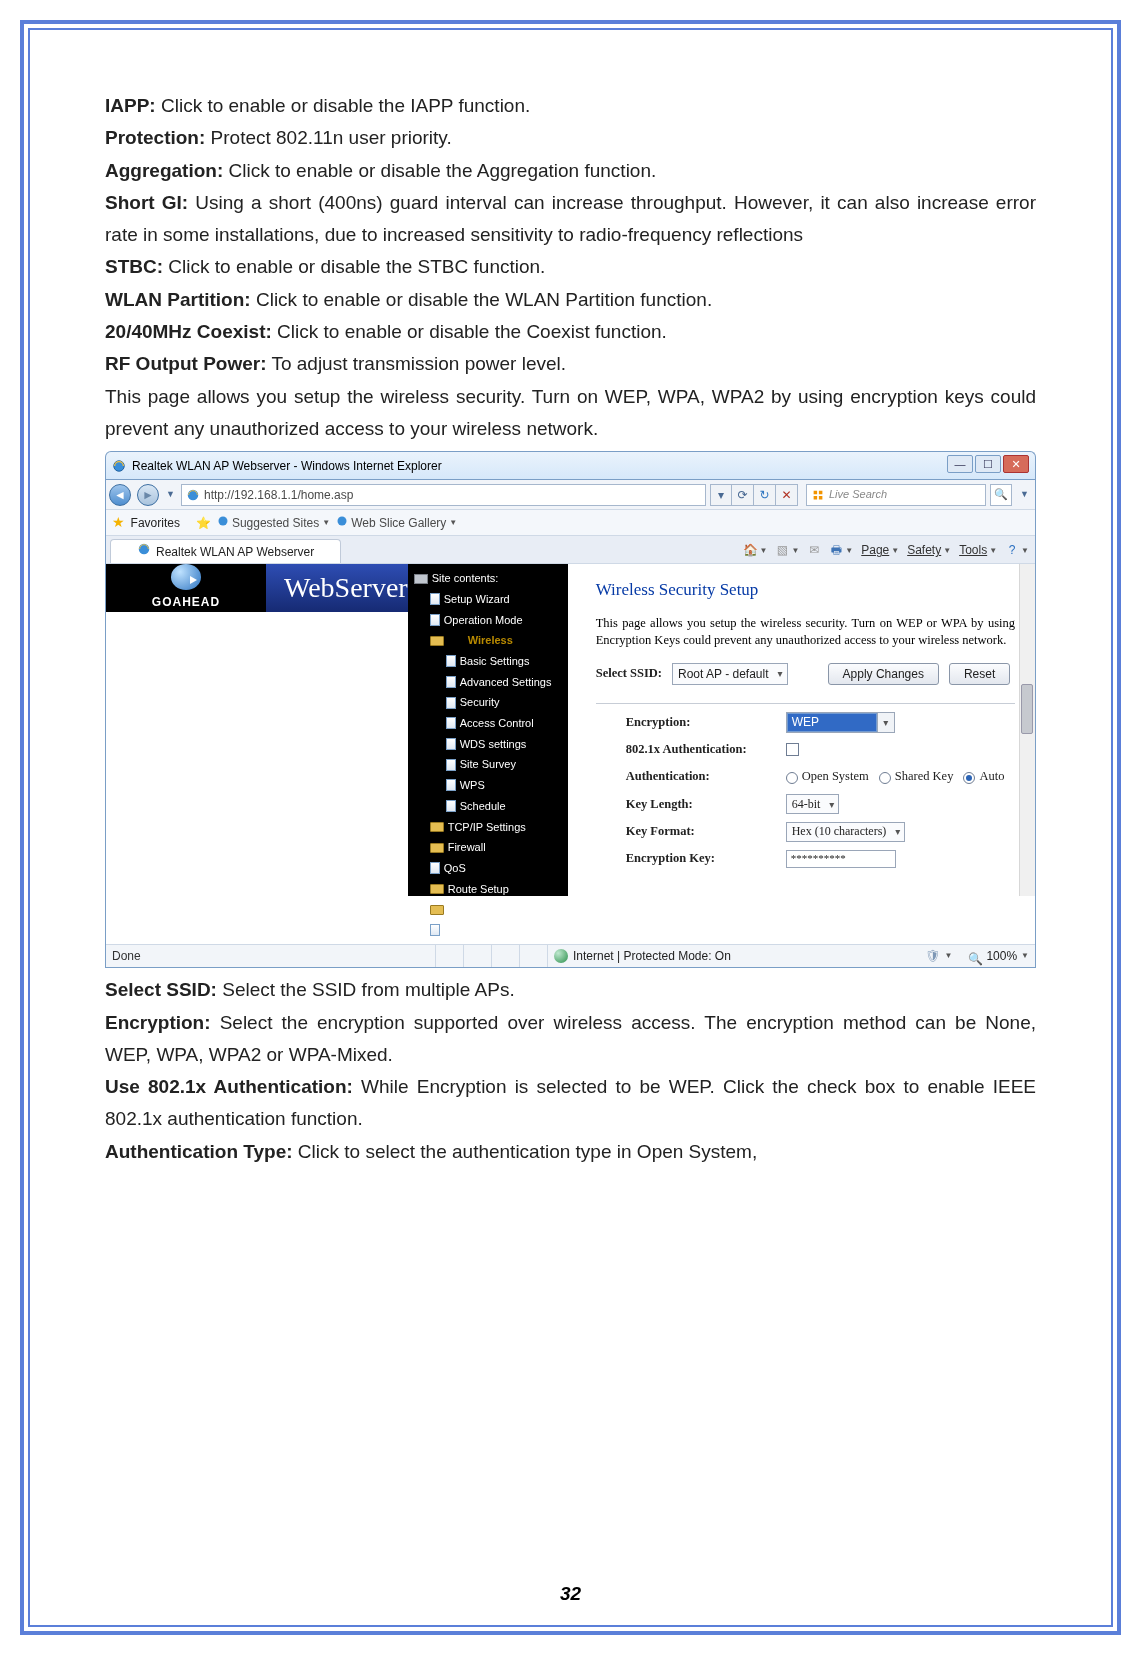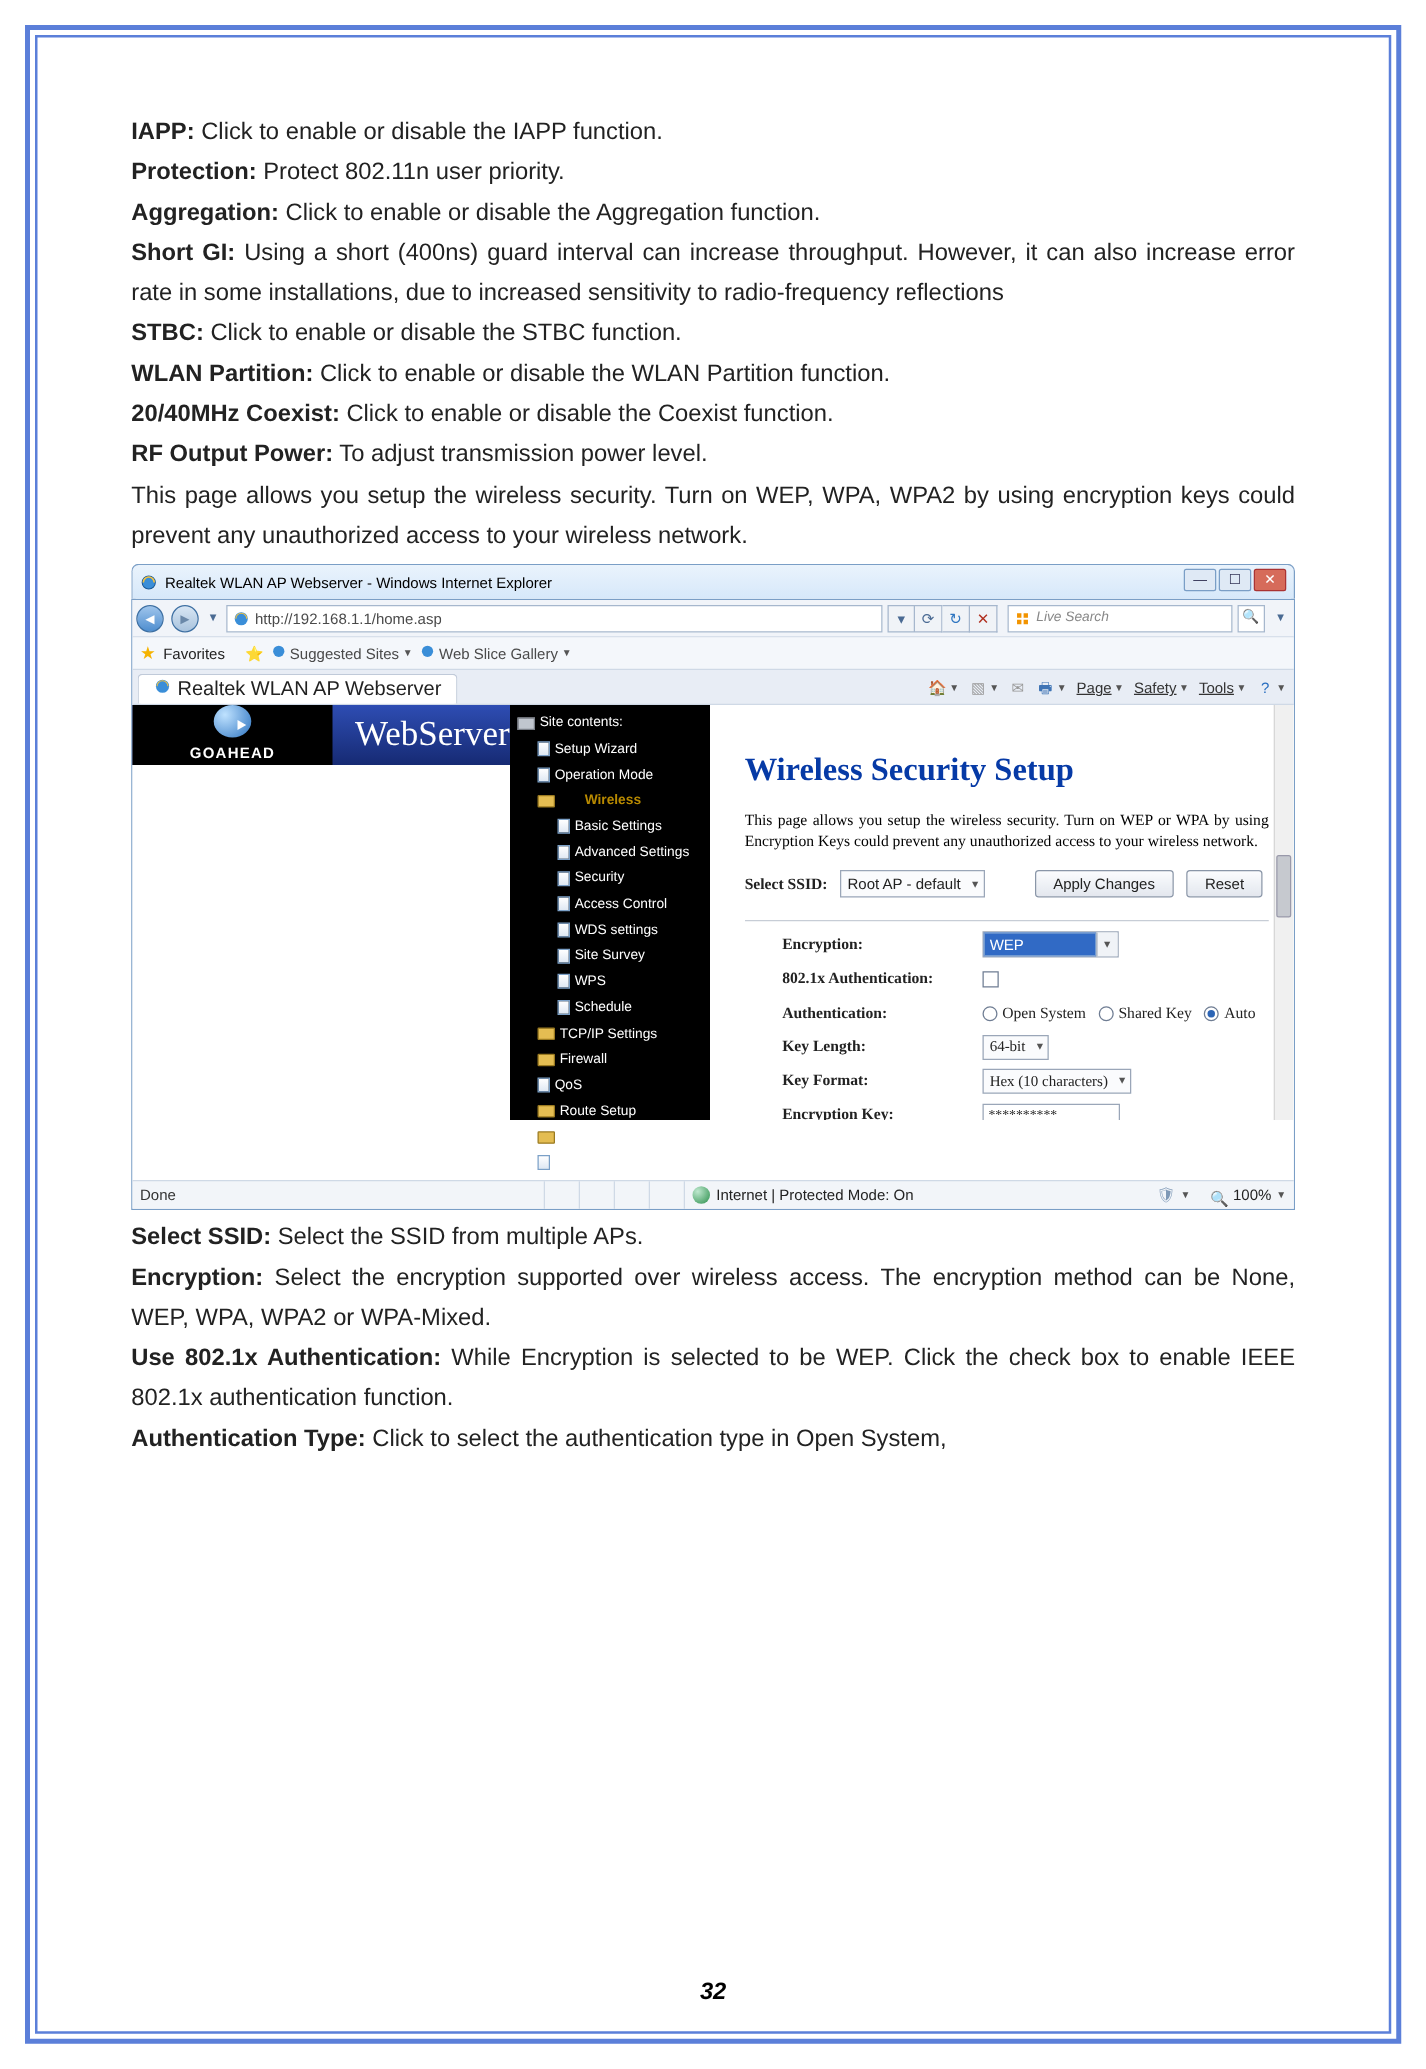--- a/index.html
+++ b/index.html
@@ -106,21 +106,21 @@
   .addr-ctrl{width:22px;height:22px;border:1px solid #a6b7cd;border-left:none;background:#f0f3f7;display:flex;align-items:center;justify-content:center;font-size:12px;color:#4a6a93;}
   .search-box{width:180px;height:22px;border:1px solid #a6b7cd;background:#fff;display:flex;align-items:center;padding:0 4px;margin-right:4px;color:#888;font-style:italic;}
   .search-ico{margin-right:4px;width:14px;height:14px;}
   .search-sgl{width:22px;height:22px;border:1px solid #a6b7cd;background:#fff;display:flex;align-items:center;justify-content:center;color:#4a6a93;margin-right:4px;}
   .ie-fav-row{height:26px;display:flex;align-items:center;background:#f4f7fb;border-bottom:1px solid #cfd9e6;padding:0 6px;gap:6px;}
   .fav-star{color:#f5b301;font-size:14px;}
   .fav-label{font-size:12px;color:#222;}
   .fav-link{font-size:12px;color:#4a4a4a;display:flex;align-items:center;gap:3px;}
   .minidrop{font-size:8px;color:#555;}
   .ie-tab-row{height:28px;display:flex;align-items:flex-end;background:#e8edf5;border-bottom:1px solid #cfd9e6;position:relative;}
-  .ie-tab{height:24px;border:1px solid #c0cad9;border-bottom:none;background:#fff;display:flex;align-items:center;padding:0 12px;gap:5px;margin-left:4px;border-top-left-radius:4px;border-top-right-radius:4px;font-size:16px;}
+  .ie-tab{height:24px;border:1px solid #c0cad9;border-bottom:none;background:#fff;display:flex;align-items:center;padding:0 26px;gap:5px;margin-left:4px;border-top-left-radius:4px;border-top-right-radius:4px;font-size:12px;}
   .ie-cmd-bar{position:absolute;right:6px;top:4px;display:flex;align-items:center;gap:8px;font-size:12px;color:#333;}
   .cmd-item{display:flex;align-items:center;gap:2px;}
   .cmd-ico{width:14px;height:14px;display:flex;align-items:center;justify-content:center;color:#3f74b5;}
   .content-area{display:flex;height:380px;background:#fff;}
   
   .banner{height:48px;background:linear-gradient(#2e4db3,#162a73);display:flex;align-items:center;}
   .banner-logo{width:160px;height:48px;background:#000;display:flex;flex-direction:column;align-items:center;justify-content:center;color:#fff;}
   .banner-go{width:30px;height:30px;background:radial-gradient(circle at 30% 30%,#bfe2ff,#2d74c1);border-radius:50%;margin-bottom:2px;position:relative;}
   .banner-go::after{content:"";position:absolute;right:4px;top:12px;border-left:7px solid #fff;border-top:4px solid transparent;border-bottom:4px solid transparent;}
   .banner-goahead{font-family:Arial;font-size:12px;font-weight:bold;letter-spacing:1px;}
@@ -132,21 +132,21 @@
   .tree-indent1{padding-left:18px;}
   .tree-indent2{padding-left:34px;}
   .ico-page{background:linear-gradient(#fff,#dfe8f3);border:1px solid #7ba0c7;width:10px;height:12px;}
   .ico-folder{background:#e4bd52;width:14px;height:10px;border:1px solid #9a7a20;border-radius:1px;}
   .ico-root{width:14px;height:10px;background:#c0c6ce;border:1px solid #7a7f87;}
   .tree-active{color:#b88a00;font-weight:bold;gap:24px;}
   
   .right-pane{flex:1;background:#fff;position:relative;padding:10px 20px 10px 28px;overflow:hidden;}
   .scroll-track{position:absolute;right:0;top:0;bottom:0;width:16px;background:#f0f0f0;border-left:1px solid #d7d7d7;}
   .scroll-thumb{position:absolute;right:2px;top:120px;width:12px;height:50px;background:#c6c9cf;border:1px solid #99a;border-radius:2px;}
-  .wss-title{color:#063aa6;font-family:'Times New Roman',serif;font-weight:bold;font-size:26px;margin:20px 0 10px 0;}
+  .wss-title{color:#063aa6;font-family:'Times New Roman',serif;font-weight:normal;font-size:17px;margin:2px 0 10px 0;}
   .wss-desc{font-family:'Times New Roman',serif;font-size:12.5px;color:#000;line-height:1.35;margin-bottom:14px;}
   .wss-row{display:flex;align-items:center;gap:10px;margin-bottom:18px;}
   .wss-lab{font-family:'Times New Roman',serif;font-weight:bold;font-size:12.5px;}
   .wss-select{height:22px;border:1px solid #9aa6b8;background:#fafbfd;font-size:12px;padding:1px 18px 1px 5px;position:relative;display:inline-flex;align-items:center;}
   .wss-select::after{content:"▾";position:absolute;right:4px;font-size:10px;color:#555;}
   .wss-btn{height:22px;border:1px solid #8a96a8;background:linear-gradient(#fbfcfe,#e3e7ee);padding:0 14px;font-size:12px;border-radius:3px;display:inline-flex;align-items:center;}
   .wss-form{margin-left:30px;}
   .wss-form .row{display:flex;align-items:center;margin:6px 0;font-family:'Times New Roman',serif;font-size:12.5px;}
   .wss-form .lab{width:160px;font-weight:bold;}
   .enc-wep{width:90px;height:19px;background:#316ac5;color:#fff;font-family:Arial;font-size:12px;padding:0 4px;display:inline-flex;align-items:center;border:1px solid #739bd1;}

